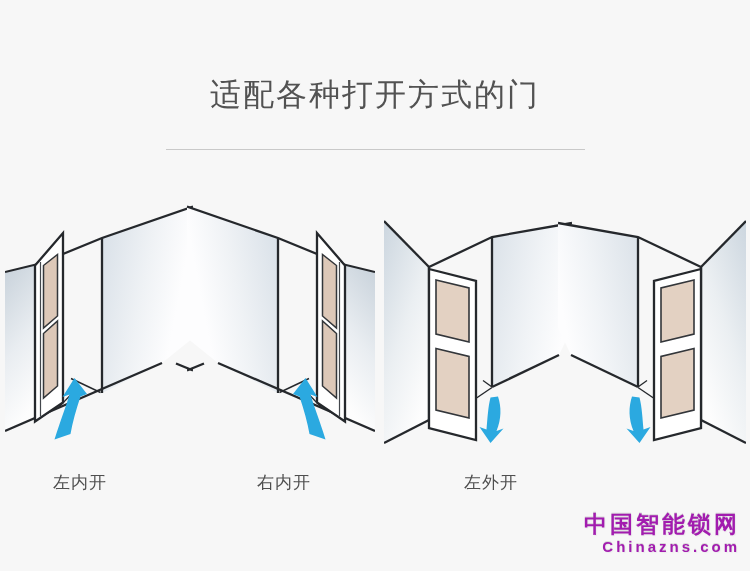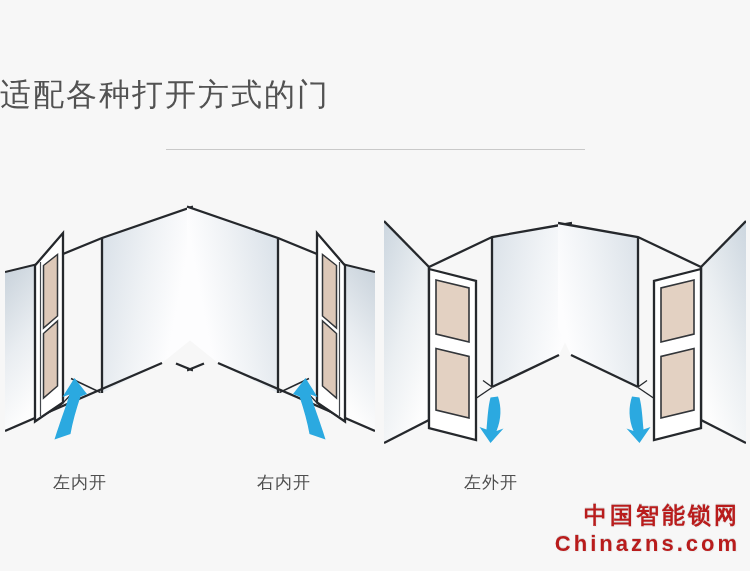--- a/index.html
+++ b/index.html
@@ -1,30 +1,30 @@
 <!DOCTYPE html>
 <html><head>
 <meta charset="utf-8">
 <style>
   html,body{margin:0;padding:0;}
   body{font-family:"Liberation Sans", sans-serif;}
   .page{position:relative;width:750px;height:571px;background:#f7f7f7;overflow:hidden;}
-  .title{position:absolute;top:74px;left:0;width:750px;margin:0;text-align:left;
+  .title{position:absolute;top:74px;left:0;width:750px;margin:0;text-align:center;
          font-size:31px;font-weight:400;color:#525252;letter-spacing:2px;}
   .divider{position:absolute;top:149px;left:166px;width:419px;height:1px;background:#c9c9c9;}
   .cell{position:absolute;top:200px;width:188px;height:265px;}
   .cell svg{display:block;width:188px;height:265px;}
   .cell.mirror svg{transform:scaleX(-1);}
   .diagram-label{position:absolute;top:471px;width:80px;text-align:center;
          font-size:17px;color:#4f4f4f;letter-spacing:1px;}
   .lbl-0{left:40px;} .lbl-1{left:244px;} .lbl-2{left:438px;text-align:right;} .lbl-3{left:634px;}
-  .watermark{position:absolute;right:10px;bottom:14px;text-align:right;color:#b91c1c;
+  .watermark{position:absolute;right:10px;bottom:14px;text-align:right;color:#a21caf;
          text-shadow:0 -1px 0 #d9d9d9, 1px 1px 1px #ececec;line-height:1.25;}
   .watermark .wm1{font-size:23px;font-weight:bold;letter-spacing:3px;}
-  .watermark .wm2{font-size:22px;font-weight:bold;letter-spacing:3px;}
+  .watermark .wm2{font-size:15px;font-weight:bold;letter-spacing:3px;}
   .hidden-defs{position:absolute;width:0;height:0;overflow:hidden;}
 </style>
 </head>
 <body>
 
 <div class="page">
 
   <svg class="hidden-defs" aria-hidden="true">
     <defs>
       <linearGradient id="gwr-in" x1="0" y1="0" x2="0.9" y2="0.35">

